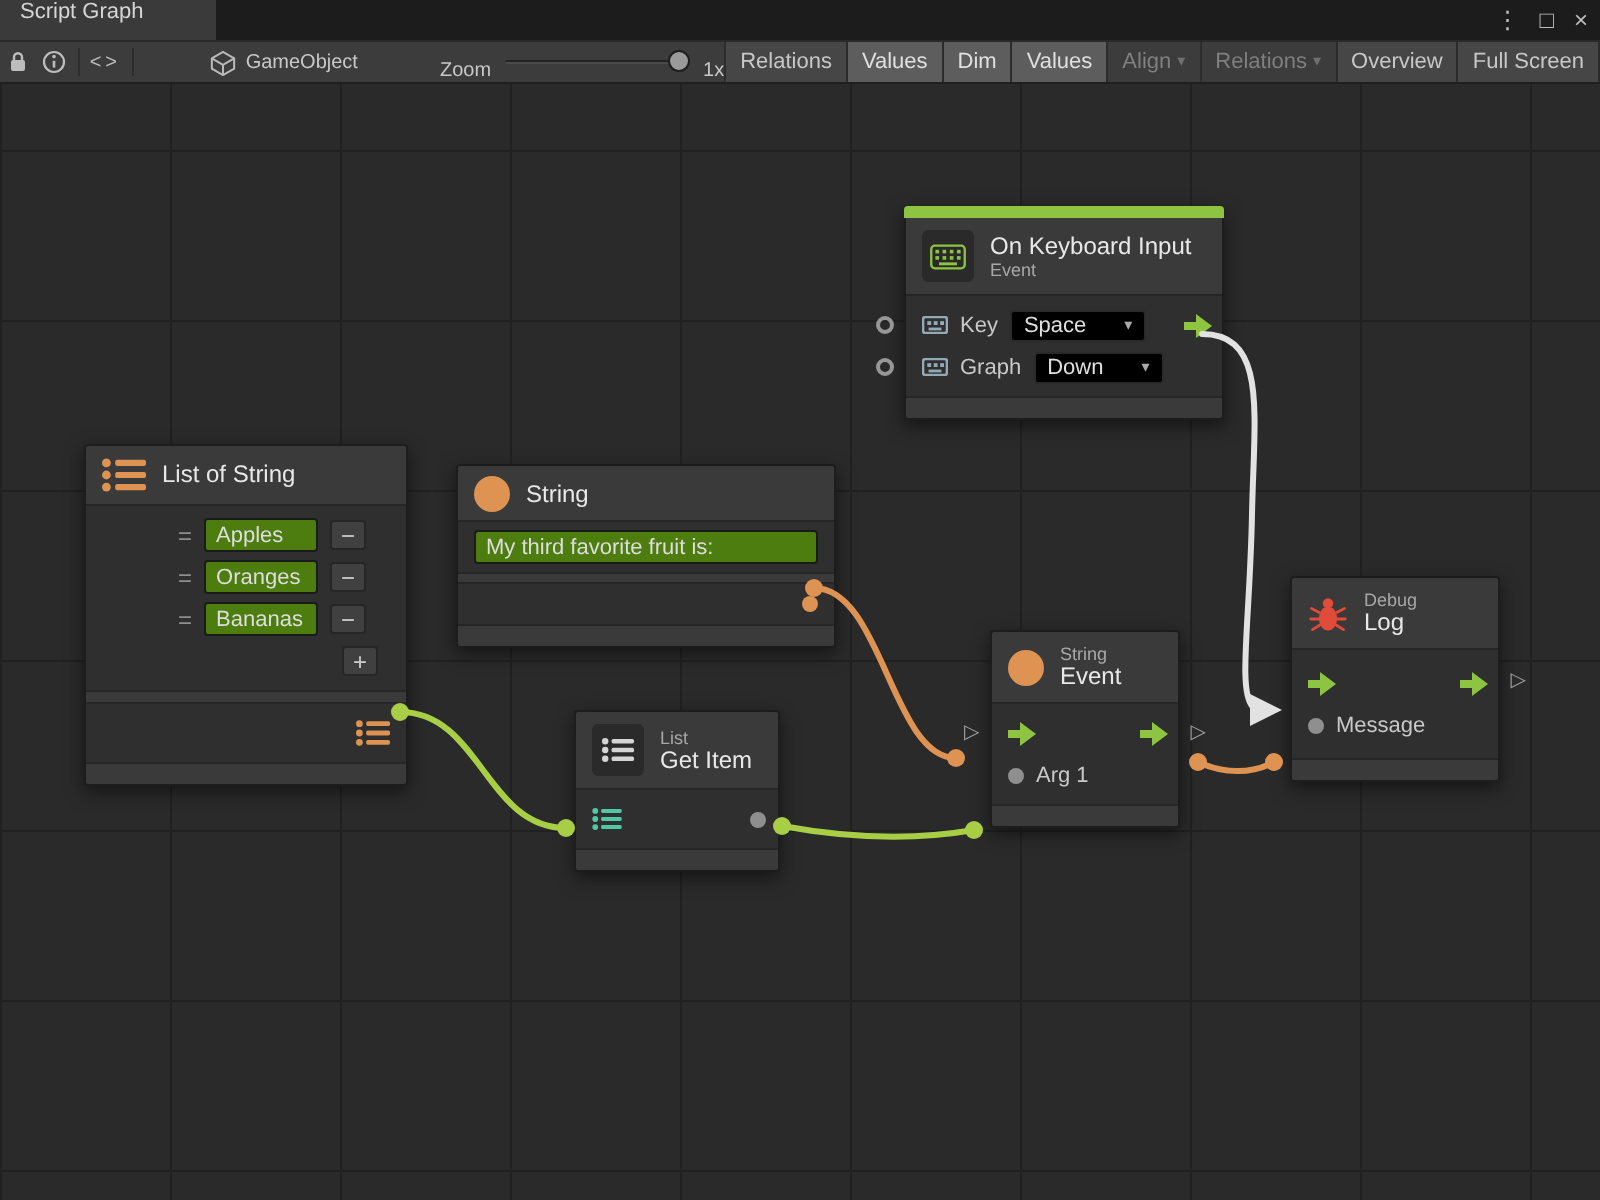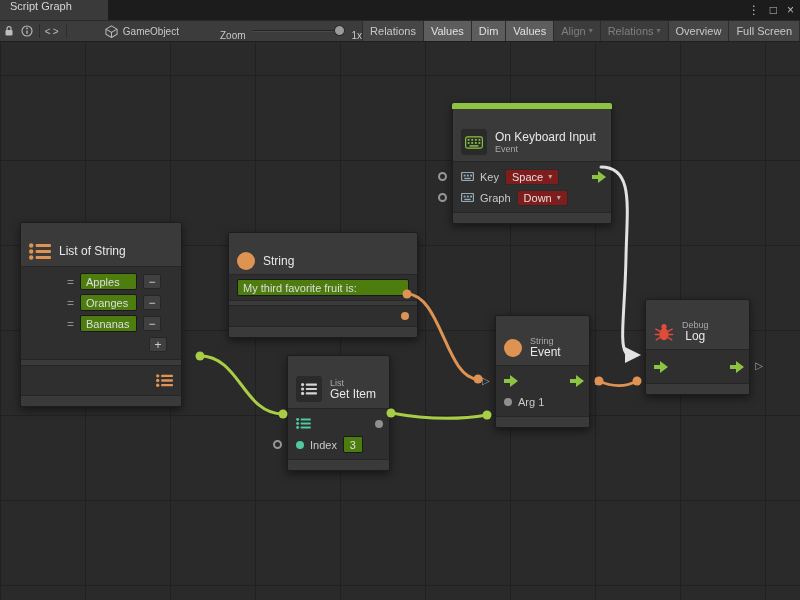--- a/index.html
+++ b/index.html
@@ -48,34 +48,34 @@
   .wire.orange{stroke:var(--value_orange,#DE9352);}
   .wire.white{stroke:var(--wire_white,#E2E2E2);}
   .dot.green{fill:var(--wire_green,#A8CE45);}
   .dot.orange{fill:var(--value_orange,#DE9352);}
   .ahead{fill:var(--wire_white,#E2E2E2);}
 
   
   .node{position:absolute;background:#3a3a3a;border:1px solid #1d1d1d;border-radius:2px;
     box-shadow:0 3px 9px rgba(0,0,0,.5);z-index:2;cursor:grab;}
   .accent{height:6px;background:var(--event_accent,#8DC441);margin:-1px -1px 0 -1px;border-radius:2px 2px 0 0;}
-  .nheader{display:flex;align-items:center;gap:8px;padding:6px 8px;margin-top:14px;}
+  .nheader{display:flex;align-items:center;gap:8px;padding:6px 8px;}
   .ntitle{font-size:12px;color:#e8e8e8;line-height:13px;}
   .ncat{font-size:9px;color:#a8a8a8;line-height:10px;}
   .icon-tile{width:26px;height:26px;min-width:26px;background:#2a2a2a;border-radius:3px;
     display:flex;align-items:center;justify-content:center;}
   .nbody{background:#2f2f2f;border-top:1px solid #262626;border-bottom:1px solid #262626;padding:4px 0;}
   .nrow{position:relative;display:flex;align-items:center;gap:6px;height:21px;
     padding:0 8px;font-size:11px;color:#c9c9c9;}
   .nfooter{height:10px;}
 
   .field{background:#4d7c0f;border:1px solid #1a1a1a;border-radius:2px;color:#dedede;
     font-size:11px;height:17px;display:flex;align-items:center;padding:0 5px;cursor:text;}
-  .dropdown{background:#7f1d1d;border:1px solid #2a2a2a;border-radius:2px;color:#e0e0e0;
-    font-size:11px;height:16px;display:flex;align-items:center;gap:5px;padding:0 6px;cursor:pointer;}
+  .dropdown{background:#000000;border:1px solid #2a2a2a;border-radius:2px;color:#e0e0e0;
+    font-size:11px;height:16px;display:flex;align-items:center;gap:19px;padding:0 6px;cursor:pointer;}
   .sqbtn{width:18px;height:15px;min-width:18px;background:#404040;border:1px solid #262626;border-radius:2px;
     color:#cfcfcf;font-size:12px;line-height:12px;display:flex;align-items:center;justify-content:center;cursor:pointer;}
   .handle{color:#8f8f8f;font-size:12px;cursor:grab;}
 
   .pdot{width:8px;height:8px;min-width:8px;border-radius:50%;cursor:pointer;}
   .pdot.gray{background:#8f8f8f;}
   .pdot.orange{background:var(--value_orange,#DE9352);}
   .pdot.teal{background:var(--teal_port,#50C8A4);}
   .pring{width:9px;height:9px;border-radius:50%;border:2px solid #979797;background:transparent;cursor:pointer;}
   .ftri{font-size:10px;color:#a0a0a0;line-height:10px;cursor:pointer;}
@@ -245,21 +245,21 @@
           <span>Graph</span>
           <span class="dropdown">
             <span>Down</span>
             <span class="caret">▾</span>
           </span>
         </div>
       </div>
       <div class="nfooter"></div>
     </div>
 
-    <div class="node" style="left:20px;top:180px;width:162px;">
+    <div class="node" style="left:42px;top:180px;width:162px;">
       <div class="nheader">
         <svg width="22" height="17" viewBox="0 0 20 15" style="color:var(--value_orange,#DE9352);">
             <g fill="currentColor">
               <circle cx="2" cy="2" r="2"></circle>
               <rect x="6" y="0.6" width="14" height="2.8" rx="1"></rect>
               <circle cx="2" cy="7.5" r="2"></circle>
               <rect x="6" y="6.1" width="14" height="2.8" rx="1"></rect>
               <circle cx="2" cy="13" r="2"></circle>
               <rect x="6" y="11.6" width="14" height="2.8" rx="1"></rect>
             </g>
@@ -347,26 +347,20 @@
                 <circle cx="2" cy="2" r="2"></circle>
                 <rect x="6" y="0.6" width="14" height="2.8" rx="1"></rect>
                 <circle cx="2" cy="7.5" r="2"></circle>
                 <rect x="6" y="6.1" width="14" height="2.8" rx="1"></rect>
                 <circle cx="2" cy="13" r="2"></circle>
                 <rect x="6" y="11.6" width="14" height="2.8" rx="1"></rect>
               </g>
             </svg>
           <span class="pdot gray abs" style="right:6px;"></span>
         </div>
-        <div class="nrow">
-          <span class="pring abs" style="left:-15px;"></span>
-          <span class="pdot teal"></span>
-          <span>Index</span>
-          <span class="field" style="width:20px;justify-content:center;">3</span>
-        </div>
       </div>
       <div class="nfooter"></div>
     </div>
 
     <div class="node" style="left:495px;top:273px;width:95px;">
       <div class="nheader">
         <span class="circle-icon"></span>
         <div>
           <div class="ncat">String</div>
           <div class="ntitle">Event</div>
@@ -384,21 +378,21 @@
           <span class="ftri abs" style="right:-14px;">▷</span>
         </div>
         <div class="nrow">
           <span class="pdot gray"></span>
           <span>Arg 1</span>
         </div>
       </div>
       <div class="nfooter"></div>
     </div>
 
-    <div class="node" style="left:645px;top:257px;width:105px;text-align:center;">
+    <div class="node" style="left:645px;top:246px;width:105px;">
       <div class="nheader">
         <svg width="20" height="20" viewBox="0 0 20 20" style="color:var(--bug_red,#E04B3A);">
           <circle cx="10" cy="4.7" r="2.6" fill="currentColor"></circle>
           <ellipse cx="10" cy="12.3" rx="4.6" ry="6" fill="currentColor"></ellipse>
           <g stroke="currentColor" stroke-width="1.4" fill="none" stroke-linecap="round">
             <path d="M5.6 9.2 L1.8 7.2"></path>
               <path d="M5.4 12.5 L1.4 12.5"></path>
               <path d="M5.8 15.6 L2.2 17.8"></path>
             <path d="M14.4 9.2 L18.2 7.2"></path>
               <path d="M14.6 12.5 L18.6 12.5"></path>
@@ -413,18 +407,22 @@
       <div class="nbody" style="padding:6px 0;">
         <div class="nrow">
           <svg class="farrow" width="14" height="12" viewBox="0 0 14 12">
               <path d="M0 4 h6 V0 l8 6 -8 6 V8 H0 z" fill="currentColor"></path>
             </svg>
           <svg class="farrow abs" style="right:5px;" width="14" height="12" viewBox="0 0 14 12">
               <path d="M0 4 h6 V0 l8 6 -8 6 V8 H0 z" fill="currentColor"></path>
             </svg>
           <span class="ftri abs" style="right:-14px;top:5px;">▷</span>
         </div>
+        <div class="nrow">
+          <span class="pdot gray"></span>
+          <span>Message</span>
+        </div>
       </div>
       <div class="nfooter"></div>
     </div>
 
   </div>
 </div>
 
 </body></html>

